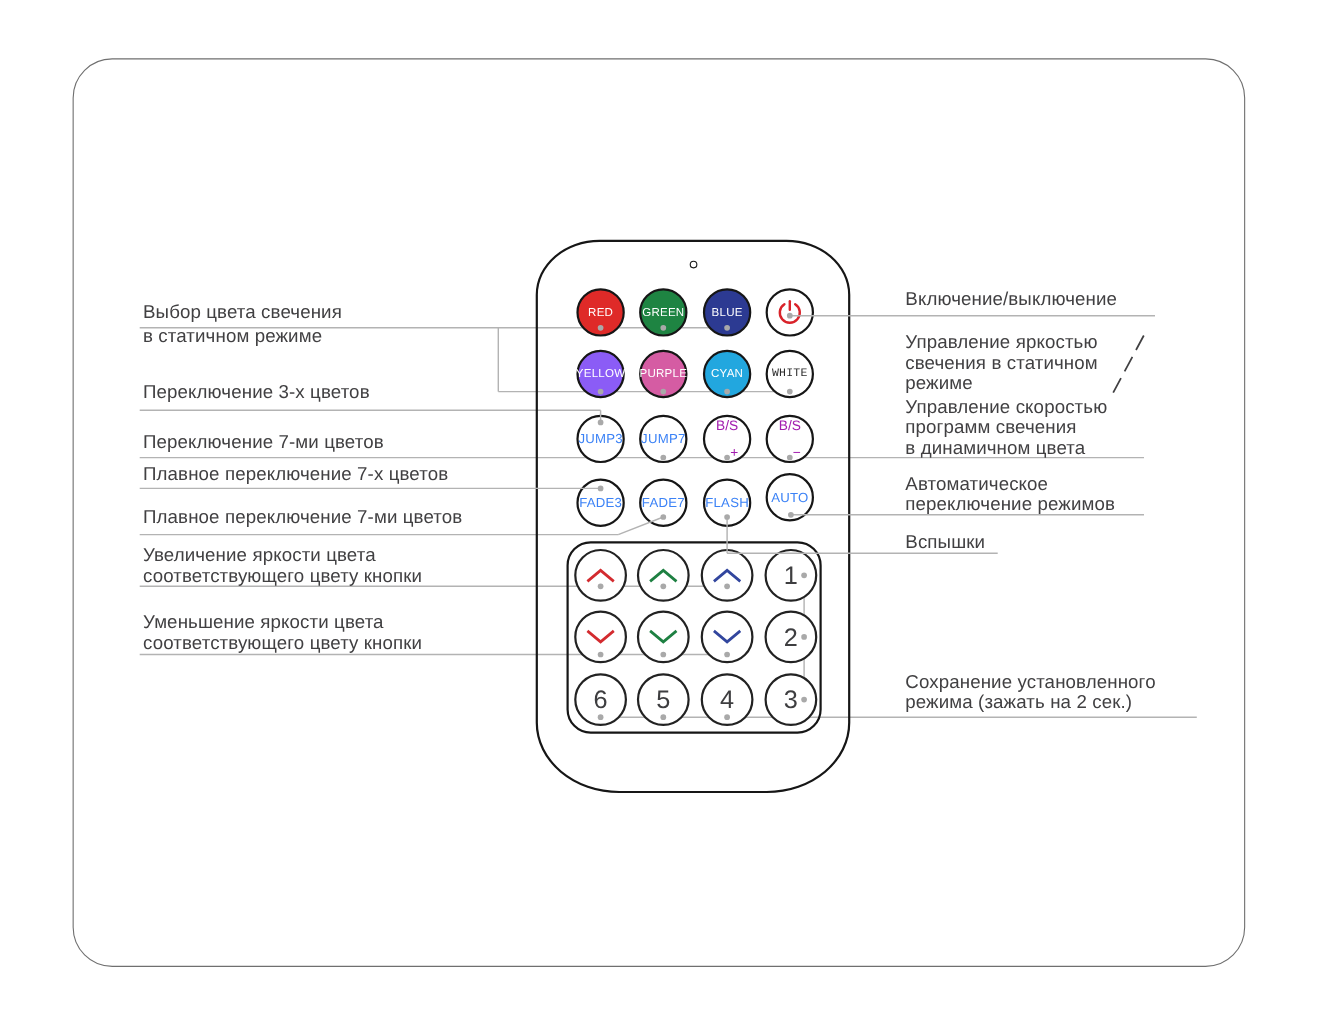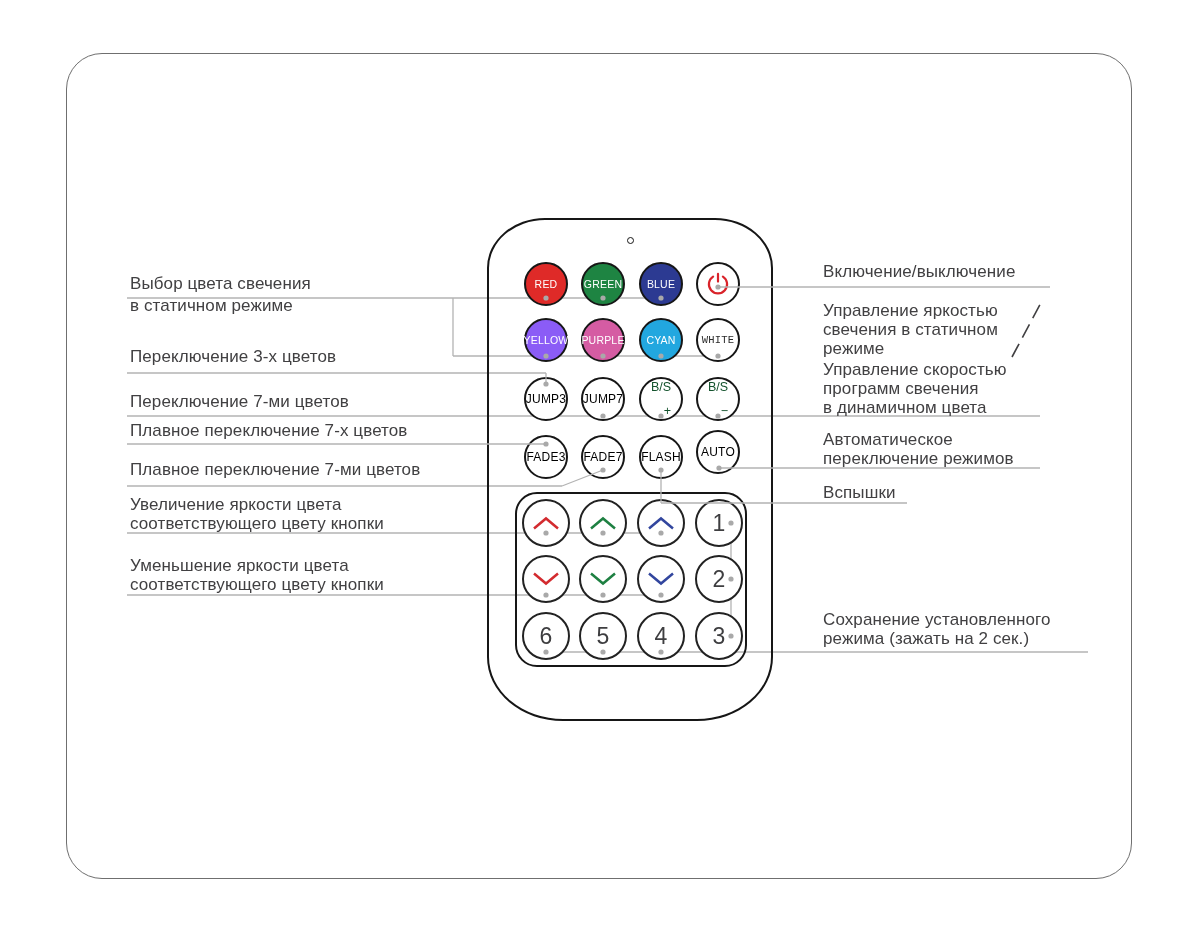--- a/index.html
+++ b/index.html
@@ -18,22 +18,22 @@
   .keypad{position:absolute;left:515px;top:492px;width:232px;height:175px;box-sizing:border-box;
           border:2.4px solid #161616;border-radius:22px;background:transparent;z-index:2;}
   .led{position:absolute;left:627px;top:237px;width:7px;height:7px;border:1.6px solid #161616;
        border-radius:50%;background:#fff;box-sizing:border-box;z-index:3;}
   .btn{position:absolute;border-radius:50%;box-sizing:border-box;display:flex;align-items:center;
        justify-content:center;z-index:4;background:#fff;}
   .big{width:44px;height:44px;border:2.4px solid #161616;}
   .padbtn{width:48px;height:48px;border:2.2px solid #222;}
   .clabel{font-size:10.5px;letter-spacing:.2px;color:#fff;}
   .clabel.dark{color:#2b2b2b;font-family:Liberation Mono, monospace;}
-  .mlabel{font-size:12px;letter-spacing:.2px;color:#000000;}
-  .bs{display:flex;flex-direction:column;align-items:flex-end;line-height:11px;font-size:12.5px;color:#14532d;gap:13px;}
+  .mlabel{font-size:12px;letter-spacing:.2px;color:#3b82f6;}
+  .bs{display:flex;flex-direction:column;align-items:flex-end;line-height:11px;font-size:12.5px;color:#a21caf;gap:13px;}
   .num{font-size:23px;color:#3e3e40;}
   .label{position:absolute;font-size:17px;line-height:20px;color:#414042;letter-spacing:.1px;z-index:2;white-space:nowrap;}
   .label.loose{line-height:21.5px;margin-top:20px;}
   .label.tight{line-height:19px;}
 </style>
 </head>
 <body>
 
 <div class="canvas">
 

